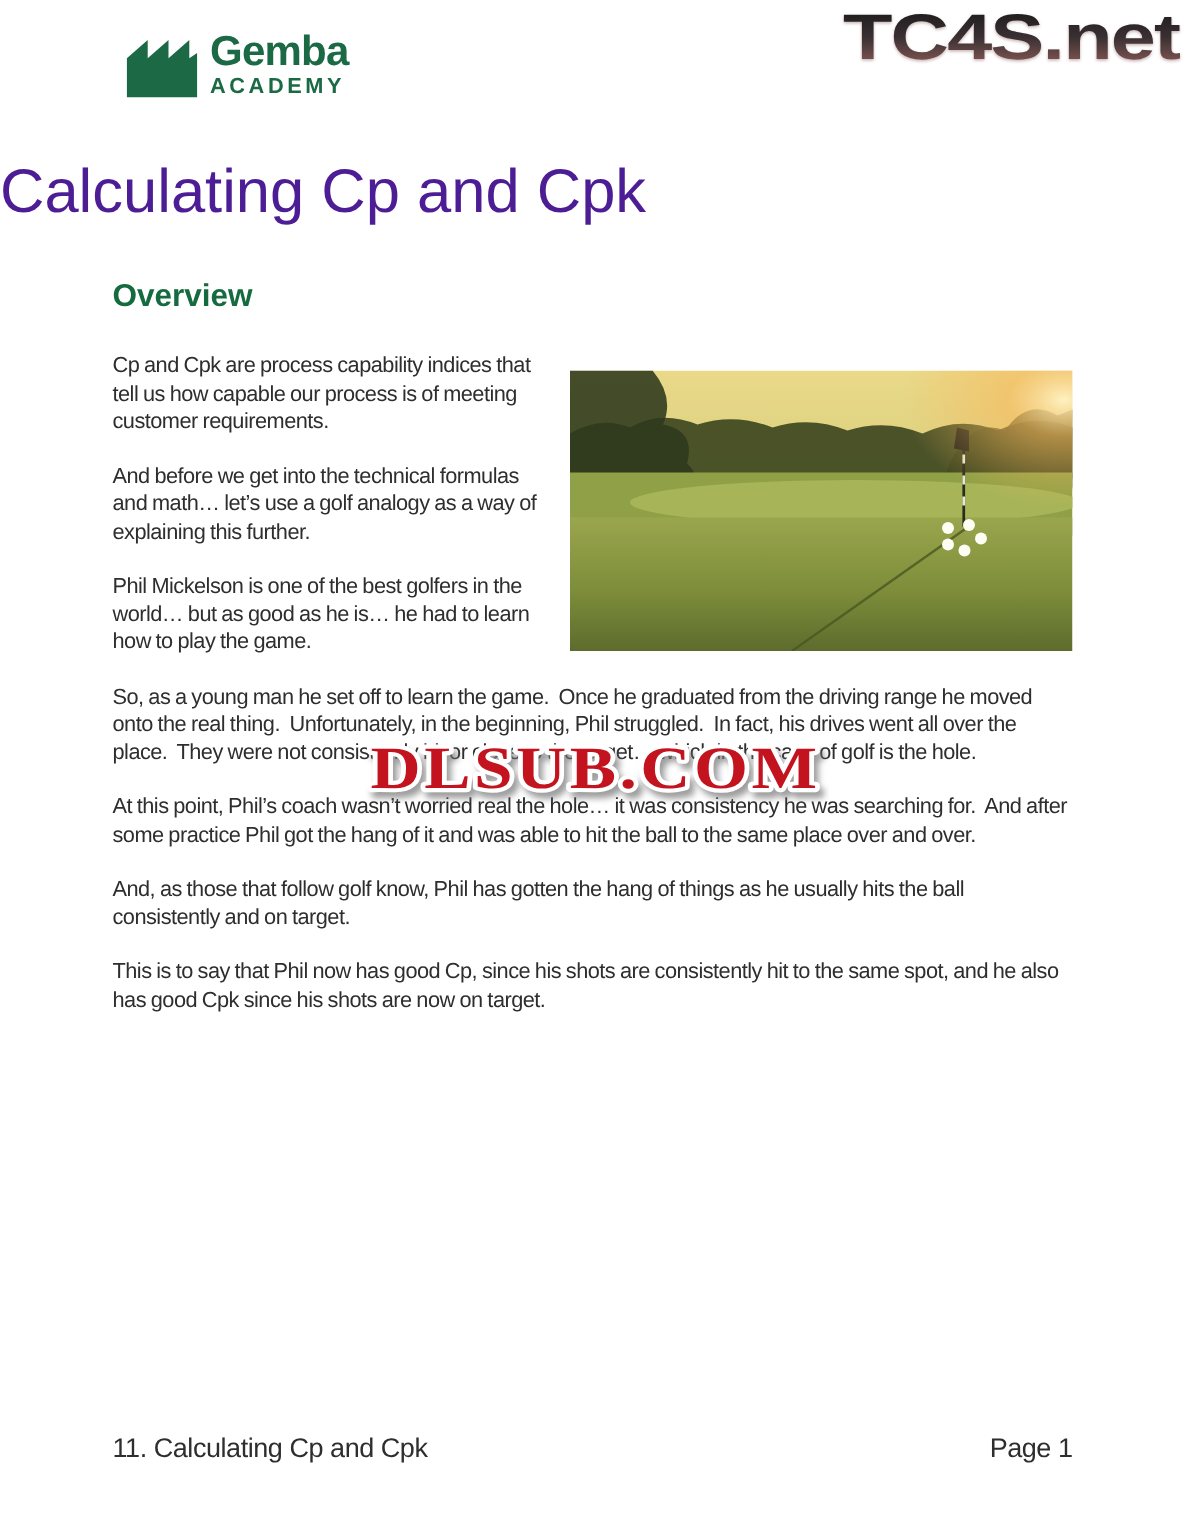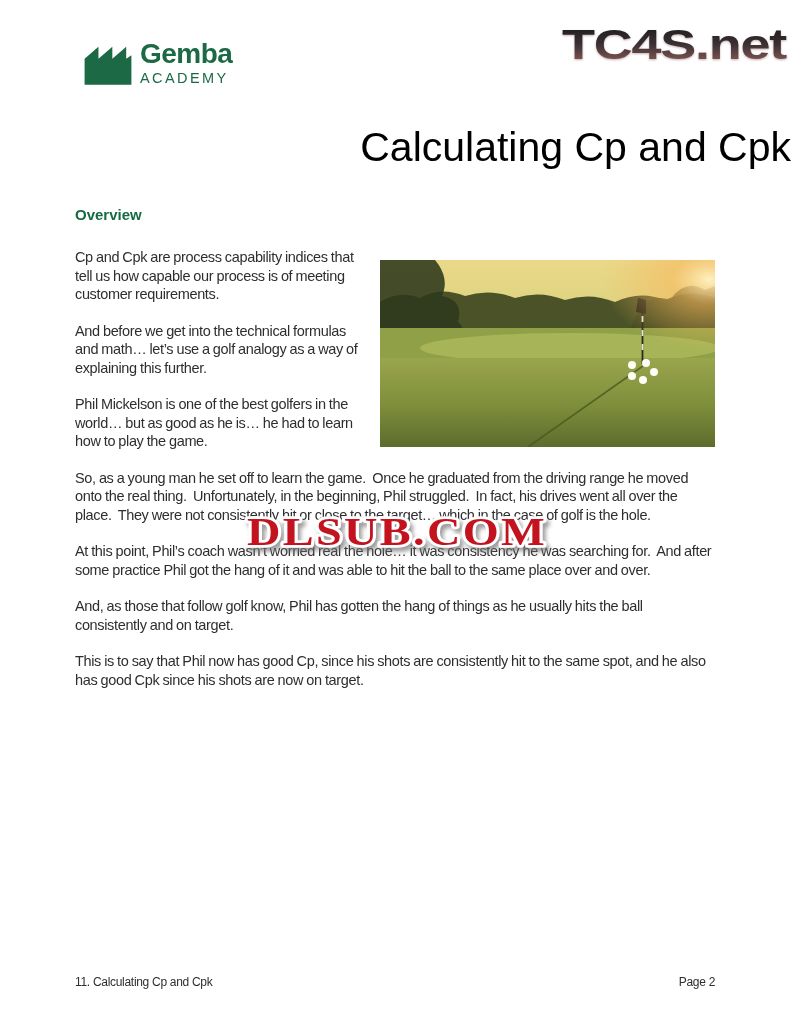--- a/index.html
+++ b/index.html
@@ -1,45 +1,45 @@
 <!DOCTYPE html>
 <html><head>
 <meta charset="utf-8">
 <style>
   html,body{margin:0;padding:0;background:#fff;}
   .page{position:relative;width:791px;height:1000px;background:#ffffff;overflow:hidden;
-        font-family:"Liberation Sans","DejaVu Sans",sans-serif;color:#2e2e2e;margin-top:20px;}
+        font-family:"Liberation Sans","DejaVu Sans",sans-serif;color:#2e2e2e;}
 
   
   .logo{position:absolute;left:82px;top:20px;display:flex;align-items:flex-start;gap:6px;}
   .logo-icon{width:52px;height:48px;}
   .logo-text{display:flex;flex-direction:column;line-height:1;}
   .logo-name{font-size:28px;font-weight:bold;color:#1b6a45;letter-spacing:-0.5px;}
-  .logo-sub{font-size:14.5px;font-weight:normal;color:#1b6a45;letter-spacing:2.4px;margin-top:3px;}
+  .logo-sub{font-size:14.5px;font-weight:bold;color:#1b6a45;letter-spacing:2.4px;margin-top:3px;}
 
   
   .wm-tc4s{position:absolute;top:1px;right:1px;}
   .wm-dlsub{position:absolute;left:241px;top:486px;z-index:5;text-decoration:underline;}
   .wm-traders{position:absolute;right:0px;bottom:2px;z-index:5;}
 
   
-  .title{position:absolute;top:104px;left:0;right:0;text-align:right;
-         font-size:41px;font-weight:400;color:#000000;letter-spacing:0;}
+  .title{position:absolute;top:104px;left:0;right:0;text-align:left;
+         font-size:41px;font-weight:400;color:#4c1d95;letter-spacing:0;}
 
   
   .content{position:absolute;top:186px;left:75px;width:640px;}
-  .overview{font-size:15px;font-weight:bold;color:#156b3f;margin:0 0 25px 0;}
+  .overview{font-size:21px;font-weight:bold;color:#156b3f;margin:0 0 25px 0;}
   p.body{font-size:14.5px;line-height:18.5px;margin:0 0 18px 0;white-space:pre-wrap;
          letter-spacing:-0.35px;word-spacing:-0.5px;color:#2e2e2e;}
   .golf-figure{float:right;width:335px;height:187px;margin:12px 0 10px 14px;display:block;}
   .clear{clear:both;height:0;}
 
   
   .footer{position:absolute;left:75px;width:640px;top:955px;display:flex;
-          justify-content:space-between;font-size:12px;color:#2e2e2e;letter-spacing:-0.3px;}
+          justify-content:space-between;font-size:18px;color:#2e2e2e;letter-spacing:-0.3px;}
 </style>
 </head>
 <body>
 
 <div class="page">
 
   <div class="logo">
     <svg class="logo-icon" viewBox="0 0 60 52">
       <path d="M3 50 L3 20 L19 6 L19 20 L35 6 L35 20 L51 6 L51 20 L57 16 L57 50 Z" fill="#1b6a45"></path>
     </svg>
@@ -131,17 +131,17 @@
   </div>
 
   <div class="wm-dlsub">
     <svg width="312" height="52" viewBox="0 0 312 52">
       <text x="156" y="39" text-anchor="middle" font-family="Liberation Serif, serif" font-weight="bold" font-size="40" letter-spacing="2" textLength="300" lengthAdjust="spacingAndGlyphs" fill="#c3131f" stroke="#ffffff" stroke-width="5.5" stroke-linejoin="round" paint-order="stroke" style="filter:drop-shadow(3px 4px 2px rgba(115,115,115,0.7));">DLSUB.COM</text>
     </svg>
   </div>
 
   <div class="footer">
     <span>11. Calculating Cp and Cpk</span>
-    <span>Page 2</span>
+    <span>Page 1</span>
   </div>
 
 
 </div>
 
 </body></html>

